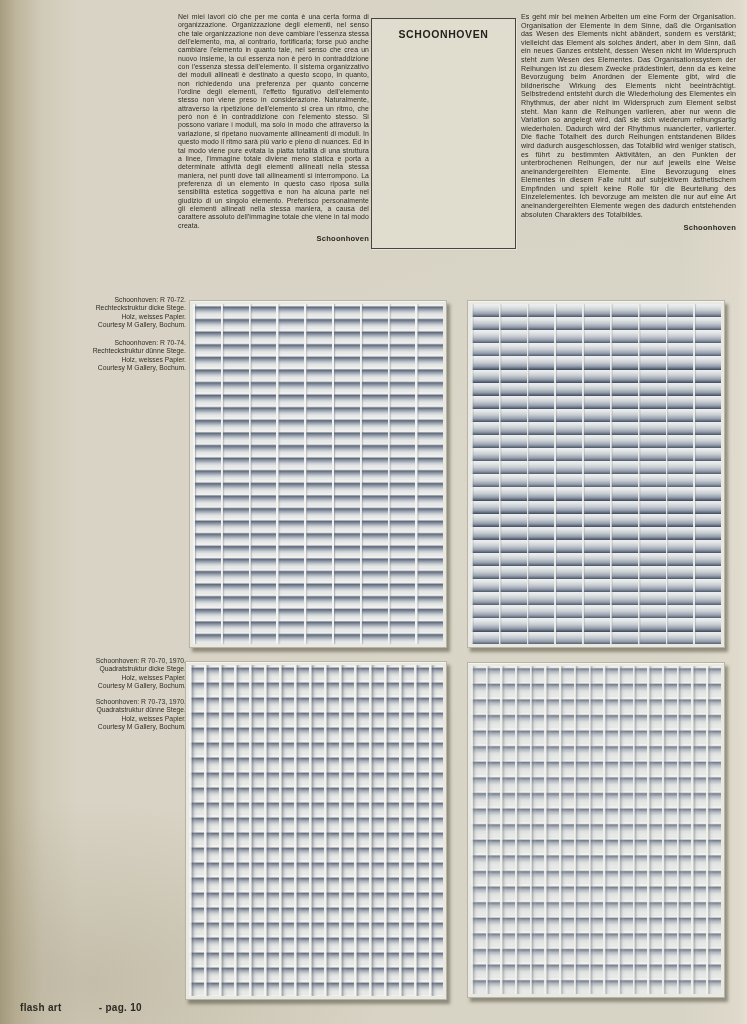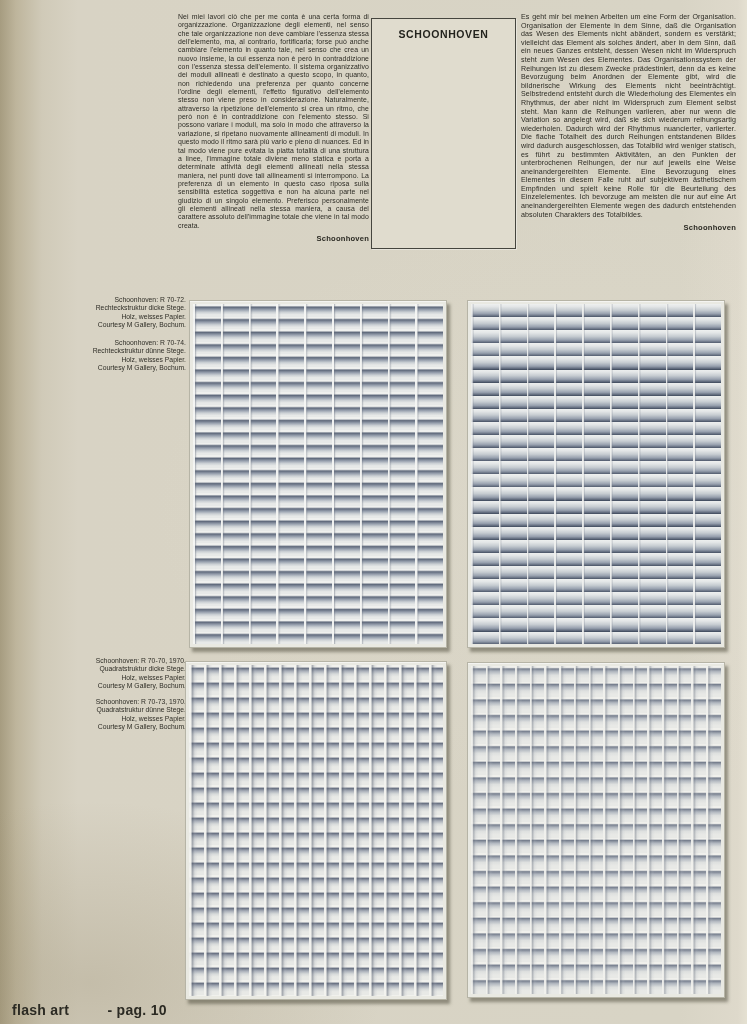--- a/index.html
+++ b/index.html
@@ -80,21 +80,21 @@
     background-image:
       repeating-linear-gradient(90deg,
         rgba(241,241,237,0.92) 0px, rgba(241,241,237,0.92) 1.3px,
         rgba(104,112,126,0.42) 2.6px, rgba(178,184,192,0.18) 4.8px,
         rgba(255,255,255,0) 7.4px, rgba(255,255,255,0) 14.7px),
       repeating-linear-gradient(180deg,
         #f0f0ec 0px, #f0f0ec 1.4px, #78808f 2.9px, #b2b8c0 5.6px,
         #dee0df 9.2px, #e8e9e6 12.6px, #e8e9e6 15.6px);
   }
   
-  .footer{position:absolute;left:12px;top:1002px;font-size:14px;font-weight:bold;color:#2b2a23;letter-spacing:0.3px;}
+  .footer{position:absolute;left:20px;top:1002px;font-size:10px;font-weight:bold;color:#2b2a23;letter-spacing:0.3px;}
   .footer .pg{margin-left:34px;font-weight:bold;}
 </style>
 </head>
 <body>
 
 <div class="page">
 
   <div class="col col-it">
     <span>Nei miei lavori ciò che per me conta è una certa forma di organizzazione. Organizzazione degli elementi, nel senso che tale organizzazione non deve cambiare l'essenza stessa dell'elemento, ma, al contrario, fortificarla; forse può anche cambiare l'elemento in quanto tale, nel senso che crea un nuovo insieme, la cui essenza non è però in contraddizione con l'essenza stessa dell'elemento. Il sistema organizzativo dei moduli allineati è destinato a questo scopo, in quanto, non richiedendo una preferenza per quanto concerne l'ordine degli elementi, l'effetto figurativo dell'elemento stesso non viene preso in considerazione. Naturalmente, attraverso la ripetizione dell'elemento si crea un ritmo, che però non è in contraddizione con l'elemento stesso. Si possono variare i moduli, ma solo in modo che attraverso la variazione, si ripetano nuovamente allineamenti di moduli. In questo modo il ritmo sarà più vario e pieno di nuances. Ed in tal modo viene pure evitata la piatta totalità di una struttura a linee, l'immagine totale diviene meno statica e porta a determinate attività degli elementi allineati nella stessa maniera, nei punti dove tali allineamenti si interrompono. La preferenza di un elemento in questo caso riposa sulla sensibilità estetica soggettiva e non ha alcuna parte nel giudizio di un singolo elemento. Preferisco personalmente gli elementi allineati nella stessa maniera, a causa del carattere assoluto dell'immagine totale che viene in tal modo creata.</span>
     <span class="sig">Schoonhoven</span>

